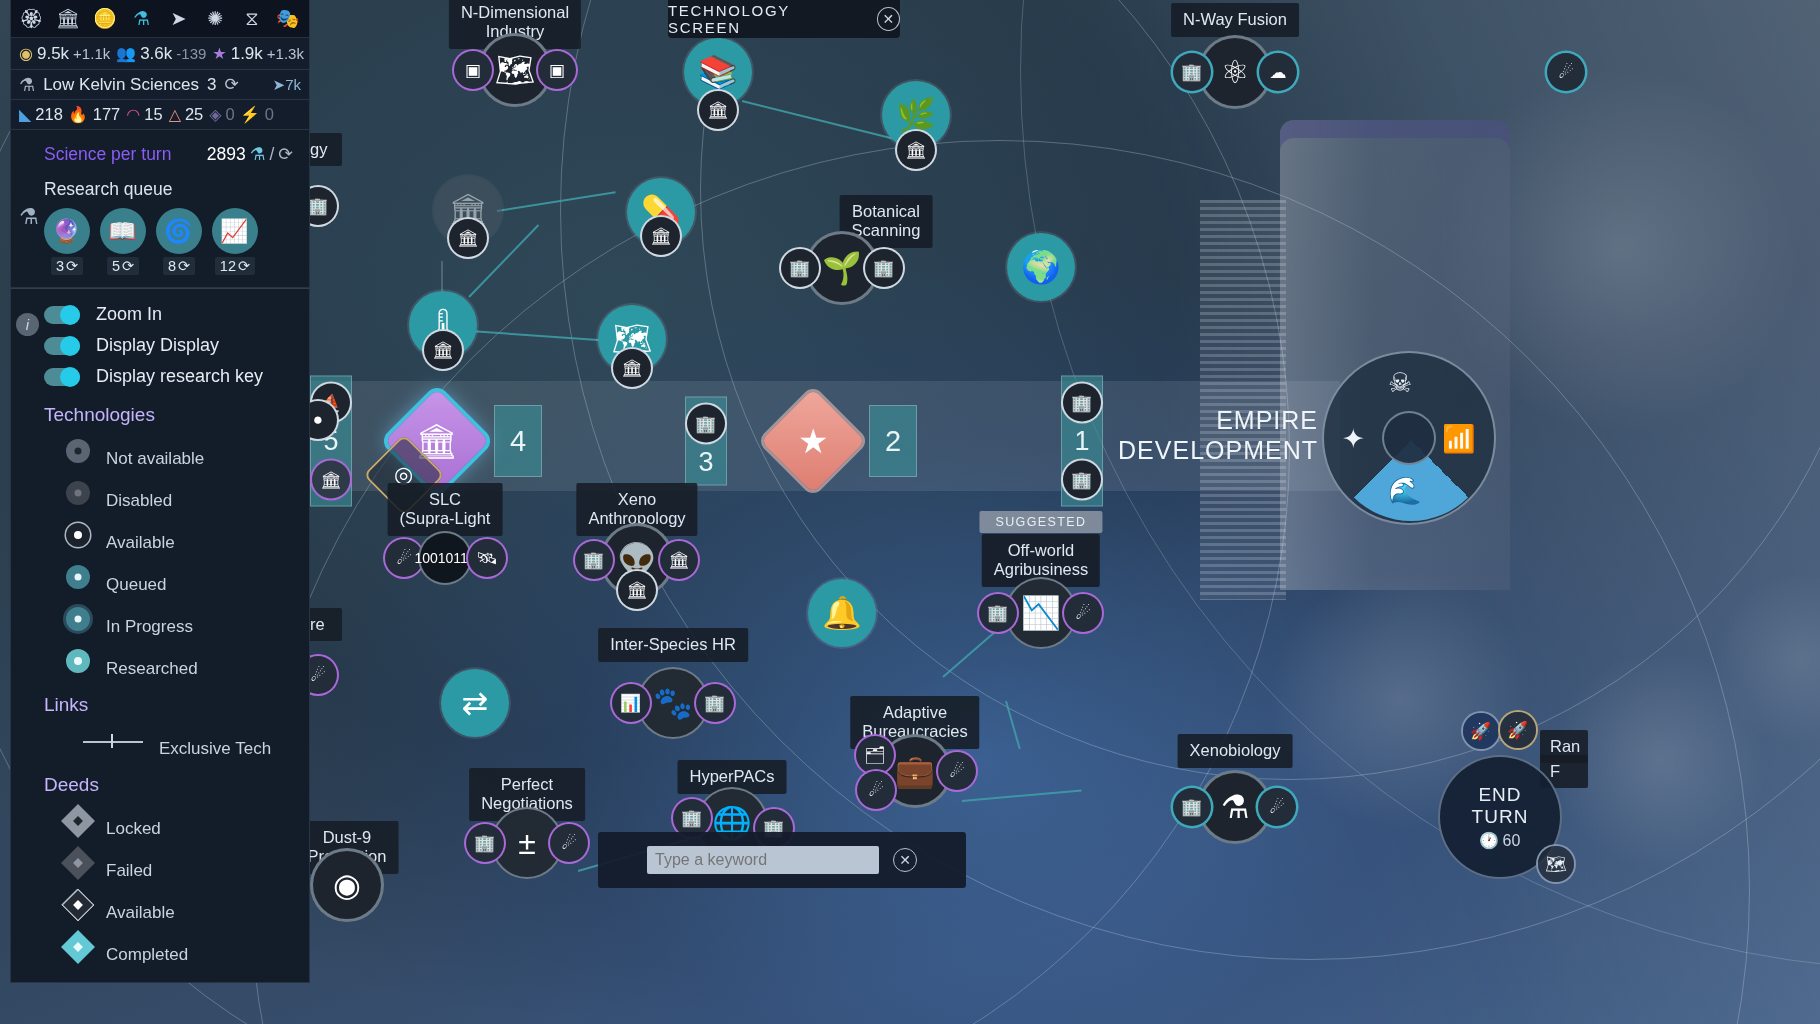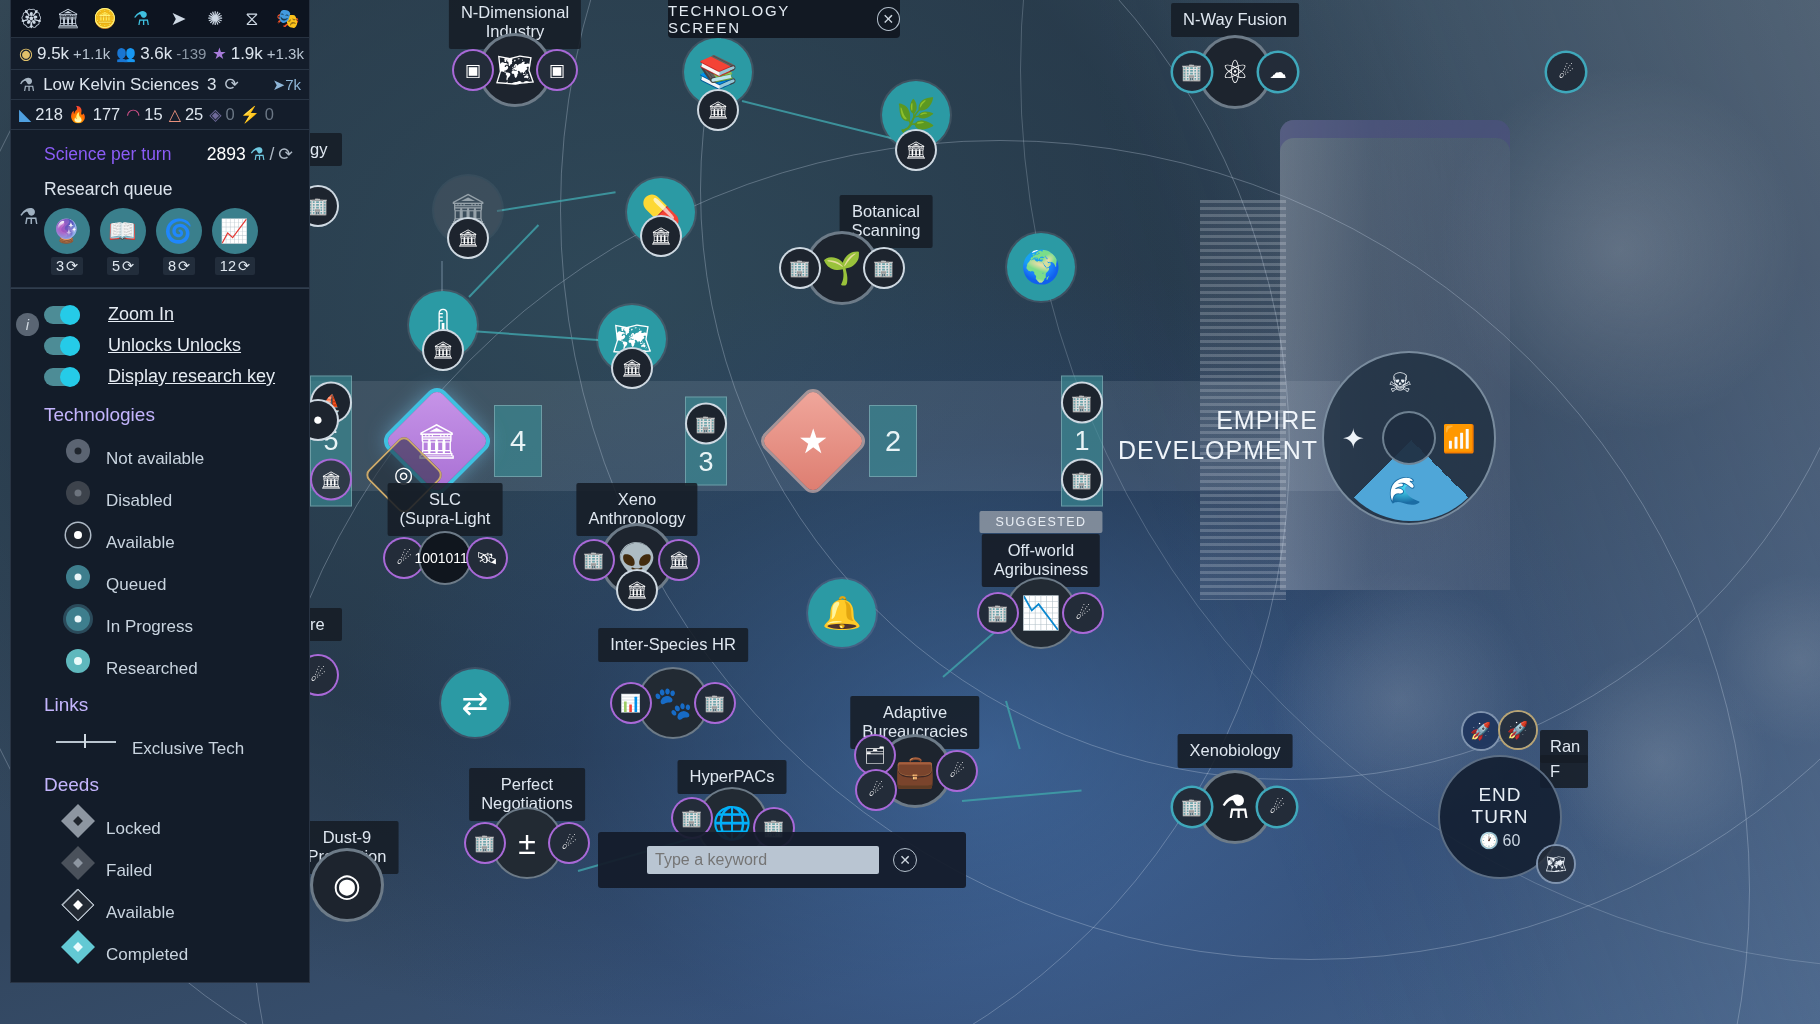--- a/index.html
+++ b/index.html
@@ -144,21 +144,21 @@
     font-size:14.5px; padding:1px 5px; border-radius:2px; display:inline-flex; align-items:center; gap:2px;
   }
   #beaker-side {
     position:absolute; left:8px; top:74px; font-size:22px; color:#9fb0c0;
   }
 
   #legend {
     background:#131c29; border:1px solid rgba(120,140,165,.22); border-top:1px solid rgba(120,140,165,.3);
     padding:10px 0 14px 0;
   }
-  .lg-toggle { display:flex; align-items:center; gap:28px; padding:5px 0 5px 33px; cursor:pointer;text-decoration:underline;}
+  .lg-toggle { display:flex; align-items:center; gap:16px; padding:5px 0 5px 33px; cursor:pointer;}
   .sw { width:36px; height:18px; border-radius:9px; background:#4d8c96; position:relative; flex:none; }
   .sw:after { content:""; position:absolute; right:0; top:-1px; width:20px; height:20px; border-radius:50%; background:#25cbe8;}
   .lg-toggle span { font-size:18px; color:#e6ecf3; }
   .lg-h { font-size:19px; font-weight:400; color:#c4b5fd; padding:12px 0 4px 33px; }
   .lg-item { display:flex; align-items:center; gap:16px; padding:3px 0 3px 55px; }
   .lg-item .txt { font-size:17px; color:#c9d4df;margin-top:16px; }
   .dot { width:24px; height:24px; border-radius:50%; position:relative; flex:none;}
   .dot:after { content:""; position:absolute; left:50%; top:50%; transform:translate(-50%,-50%); border-radius:50%;}
   .dot.notavail { background:#5b6472; } .dot.notavail:after { width:7px;height:7px;background:#20262e;}
   .dot.disabled { background:#3d434c; } .dot.disabled:after { width:7px;height:7px;background:#6d747e;}
@@ -662,21 +662,21 @@
     </div>
   </div>
 
   <div id="legend">
     <div class="lg-toggle">
       <div class="sw"></div>
       <span>Zoom In</span>
     </div>
     <div class="lg-toggle">
       <div class="sw"></div>
-      <span>Unlocks Unlocks</span>
+      <span>Display Display</span>
     </div>
     <div class="lg-toggle">
       <div class="sw"></div>
       <span>Display research key</span>
     </div>
 
     <div class="lg-h">Technologies</div>
     <div class="lg-item">
       <div class="dot notavail"></div>
       <div class="txt">Not available</div>
@@ -696,21 +696,21 @@
     <div class="lg-item">
       <div class="dot inprog"></div>
       <div class="txt">In Progress</div>
     </div>
     <div class="lg-item">
       <div class="dot researched"></div>
       <div class="txt">Researched</div>
     </div>
 
     <div class="lg-h">Links</div>
-    <div class="lg-item" style="padding-left:45px;">
+    <div class="lg-item" style="padding-left:72px;">
       <div class="lnk-ex"></div>
       <div class="txt">Exclusive Tech</div>
     </div>
 
     <div class="lg-h">Deeds</div>
     <div class="lg-item">
       <div class="dmd locked"></div>
       <div class="txt">Locked</div>
     </div>
     <div class="lg-item">

